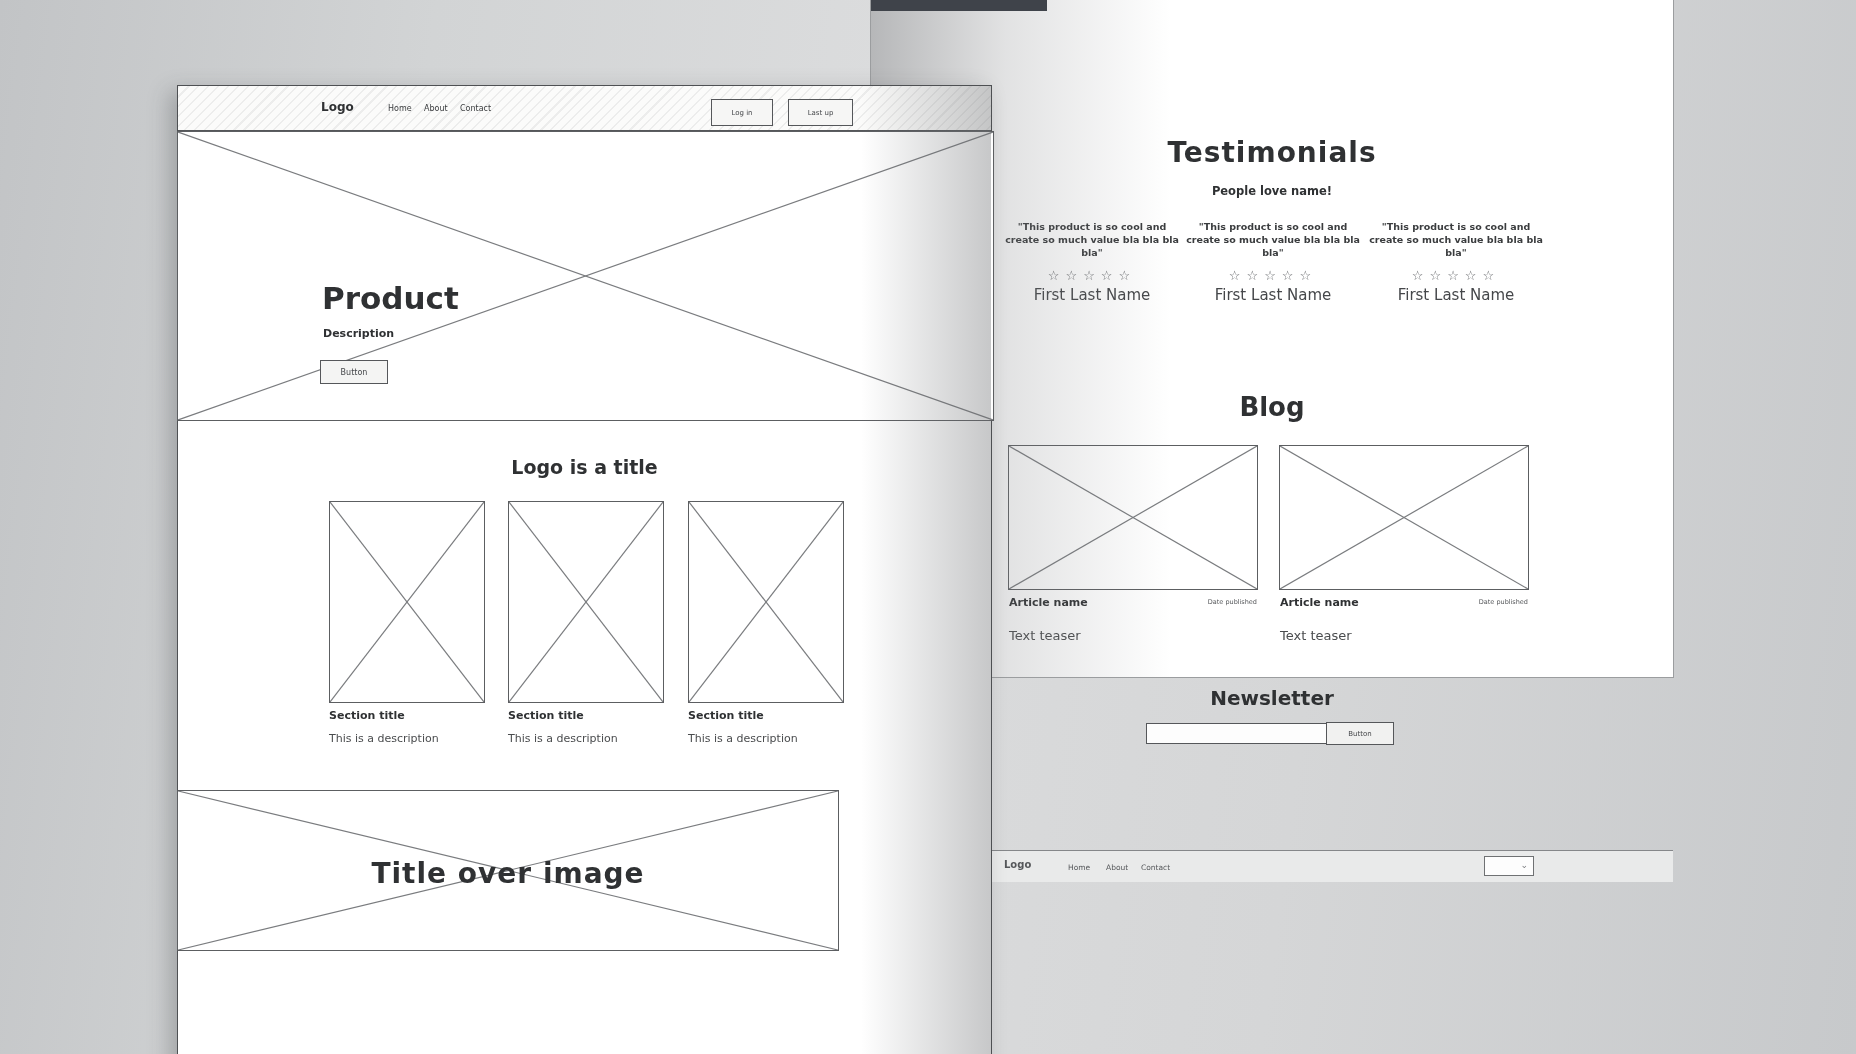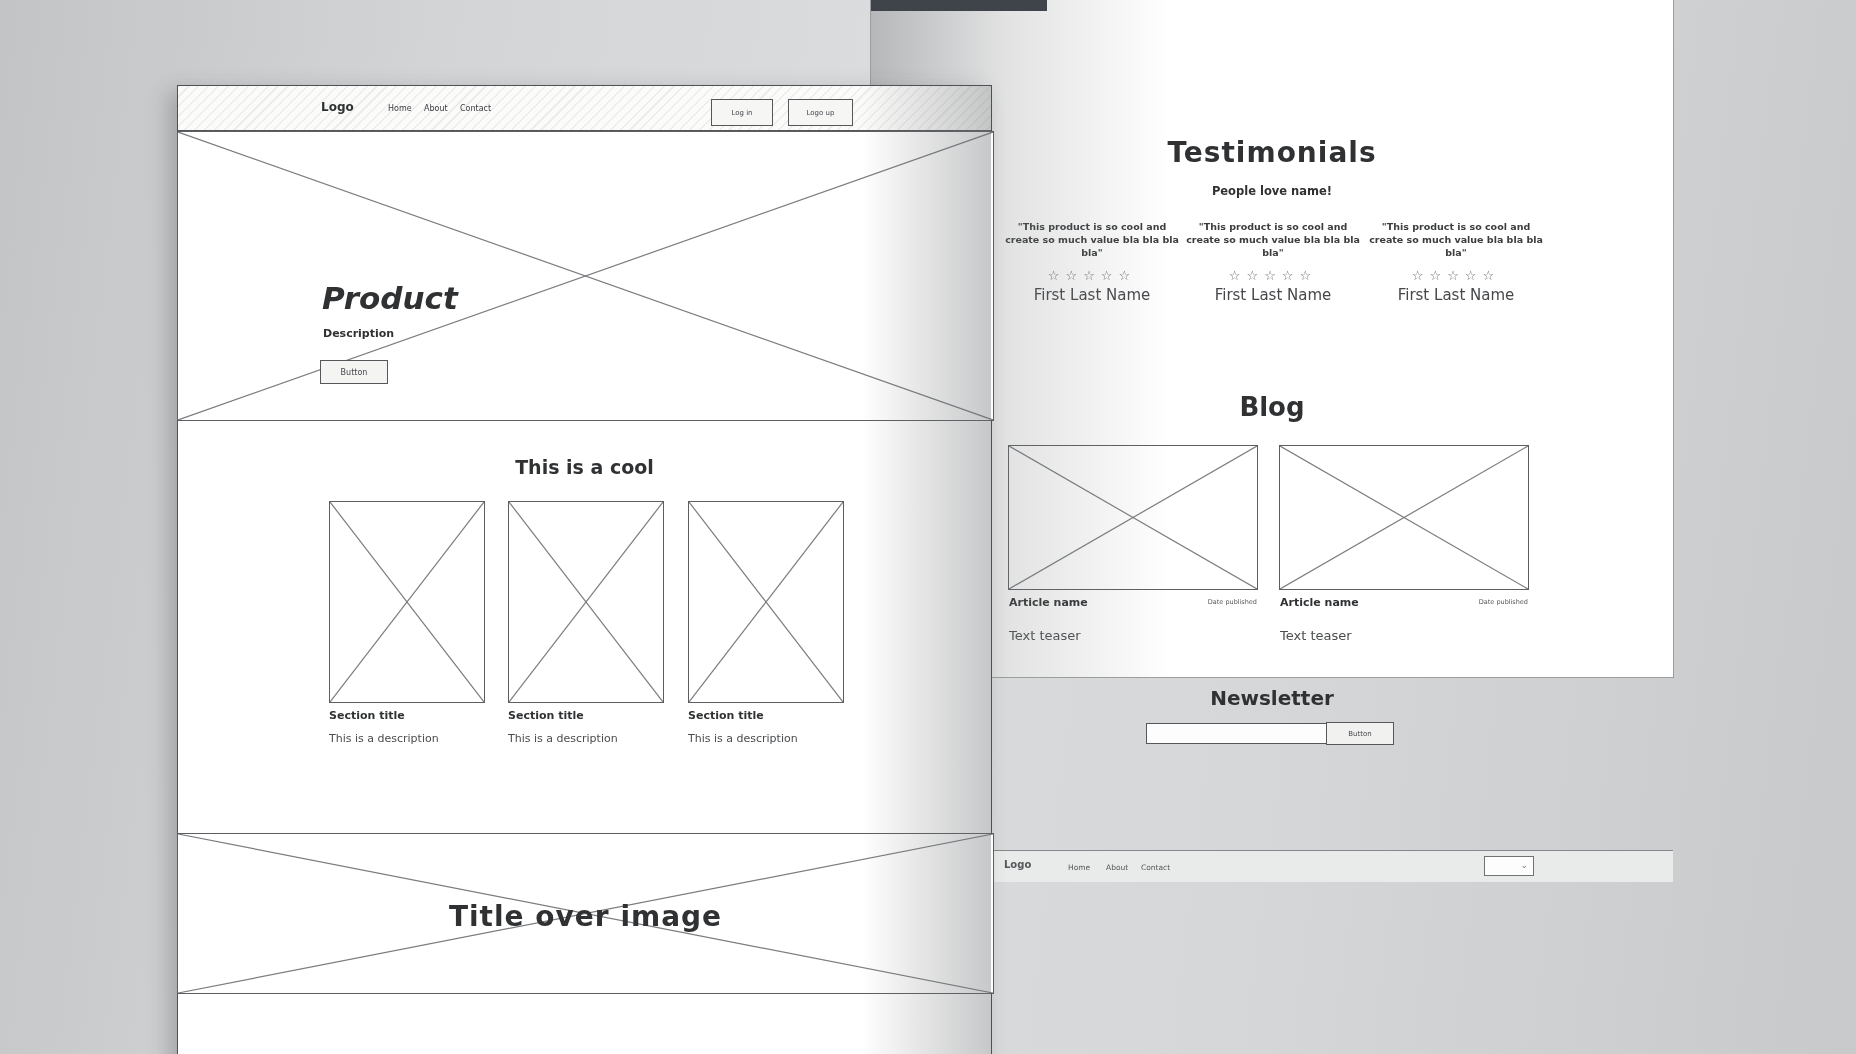--- a/index.html
+++ b/index.html
@@ -66,34 +66,34 @@
   .hdr-btn { position:absolute; top:13px; height:27px; border:1.6px solid #55575a; background:#f6f6f5;
              font-size:7px; color:#45474a; display:flex; align-items:center; justify-content:center; cursor:pointer; }
   .btn-login  { left:533px; width:62px; }
   .btn-signup { left:610px; width:65px; }
 
   .xbox { position:relative; background:#ffffff; border:1.6px solid #5c5e61; }
   .xbox svg { position:absolute; inset:0; width:100%; height:100%; }
   .xbox line { stroke:#7a7c7f; stroke-width:1.2; vector-effect:non-scaling-stroke; }
 
   .hero { position:absolute; left:-1px; top:45px; width:817px; height:290px; }
-  .hero-title { position:absolute; left:144px; top:148px; font-size:31px; font-weight:600; z-index:2;font-style:italic; }
+  .hero-title { position:absolute; left:144px; top:148px; font-size:31px; font-weight:600; z-index:2; }
   .hero-desc  { position:absolute; left:145px; top:195px; font-size:11px; font-weight:700; z-index:2; }
   .hero-btn   { position:absolute; left:142px; top:228px; width:68px; height:24px; z-index:2;
                 border:1.7px solid #55575a; background:#f4f4f3; font-size:8px; color:#45474a;
                 display:flex; align-items:center; justify-content:center; cursor:pointer; }
 
   .feat-title { top:370px; font-size:19px; font-weight:600; }
   .card { position:absolute; top:415px; width:156px; }
   .card.k0 { left:151px; } .card.k1 { left:330px; } .card.k2 { left:510px; }
   .card-img { position:relative; width:156px; height:202px; }
   .card-title { margin-top:6px; font-size:11px; font-weight:600; }
   .card-desc  { margin-top:10px; font-size:11px; color:#4a4c4e; }
 
-  .banner { position:absolute; left:-1px; top:747px; width:817px; height:161px; }
+  .banner { position:absolute; left:-1px; top:704px; width:662px; height:161px; }
   .banner-title { position:absolute; left:0; width:100%; top:66px; text-align:center;
                   font-size:28px; font-weight:600; z-index:2; letter-spacing:1px; }
 </style>
 </head>
 <body>
 
 <div class="stage">
 
   <div class="page page-right">
     <div class="dark-bar"></div>
@@ -166,35 +166,35 @@
   </div>
 
   <div class="page page-left">
 
     <header class="hdr">
       <div class="hdr-logo">Logo</div>
       <div class="hdr-nav n0">Home</div>
       <div class="hdr-nav n1">About</div>
       <div class="hdr-nav n2">Contact</div>
       <div class="hdr-btn btn-login">Log in</div>
-      <div class="hdr-btn btn-signup">Logo up</div>
+      <div class="hdr-btn btn-signup">Last up</div>
     </header>
 
     <section class="xbox hero">
       <svg viewBox="0 0 100 100" preserveAspectRatio="none" aria-hidden="true">
           <line x1="0" y1="0" x2="100" y2="100"></line>
           <line x1="0" y1="100" x2="100" y2="0"></line>
         </svg>
       <div class="hero-title">Product</div>
       <div class="hero-desc">Description</div>
       <div class="hero-btn">Button</div>
     </section>
 
     <section>
-      <div class="centered feat-title">This is a cool</div>
+      <div class="centered feat-title">Logo is a title</div>
 
       <div class="card k0">
         <div class="xbox card-img">
           <svg viewBox="0 0 100 100" preserveAspectRatio="none" aria-hidden="true">
               <line x1="0" y1="0" x2="100" y2="100"></line>
               <line x1="0" y1="100" x2="100" y2="0"></line>
             </svg>
         </div>
         <div class="card-title">Section title</div>
         <div class="card-desc">This is a description</div>

